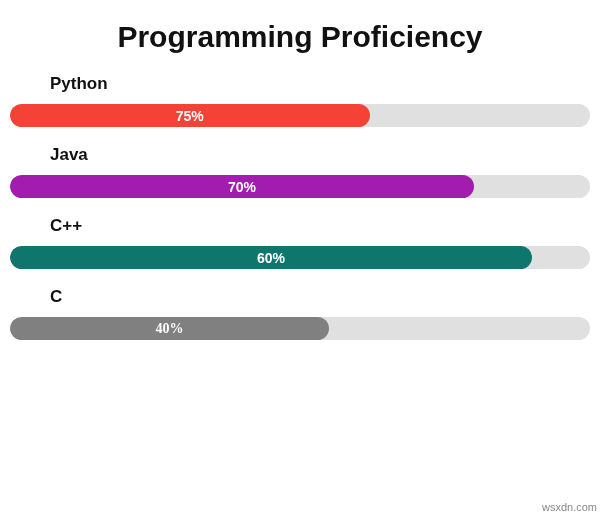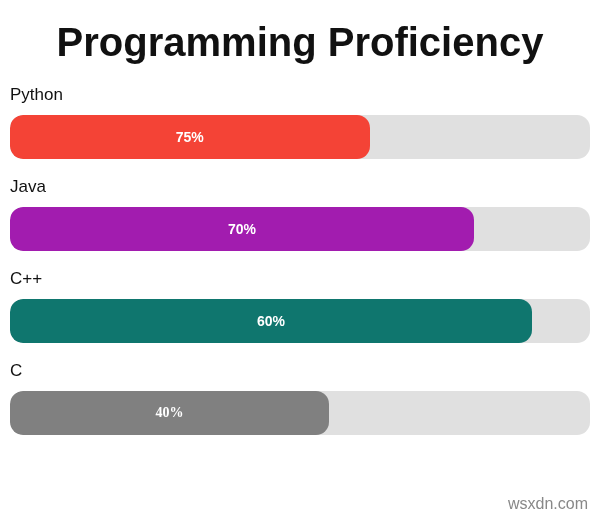--- a/index.html
+++ b/index.html
@@ -9,57 +9,58 @@
     }
     body {
       font-family: -apple-system, BlinkMacSystemFont, "Segoe UI", Arial, sans-serif;
       background: #ffffff;
       width: 600px;
       height: 521px;
       position: relative;
       padding: 20px 10px;
     }
     .title {
-      font-size: 40px;
+      font-size: 30px;
       font-weight: 700;
       text-align: center;
       color: #111;
       margin-bottom: 20px;
     }
     .skill {
       margin-bottom: 18px;
     }
     .skill-label {
       font-size: 17px;
-      font-weight: 400;
+      font-weight: 700;
       color: #111;
       margin-bottom: 10px;
+      margin-left: 40px;
     }
     .bar-track {
       width: 100%;
-      height: 44px;
+      height: 23px;
       background: #e0e0e0;
       border-radius: 13px;
       overflow: hidden;
     }
     .bar-fill {
       height: 100%;
       border-radius: 13px;
       display: flex;
       align-items: center;
       justify-content: center;
       color: #fff;
       font-size: 14px;
       font-weight: 700;
     }
     .watermark {
       position: absolute;
-      right: 12px;
+      right: 3px;
       bottom: 8px;
-      font-size: 16px;
+      font-size: 11px;
       color: #888;
       font-family: Arial, sans-serif;
     }
   </style>
 </head>
 <body>
 
 <h1 class="title">Programming Proficiency</h1>
 
 <div class="skill">

